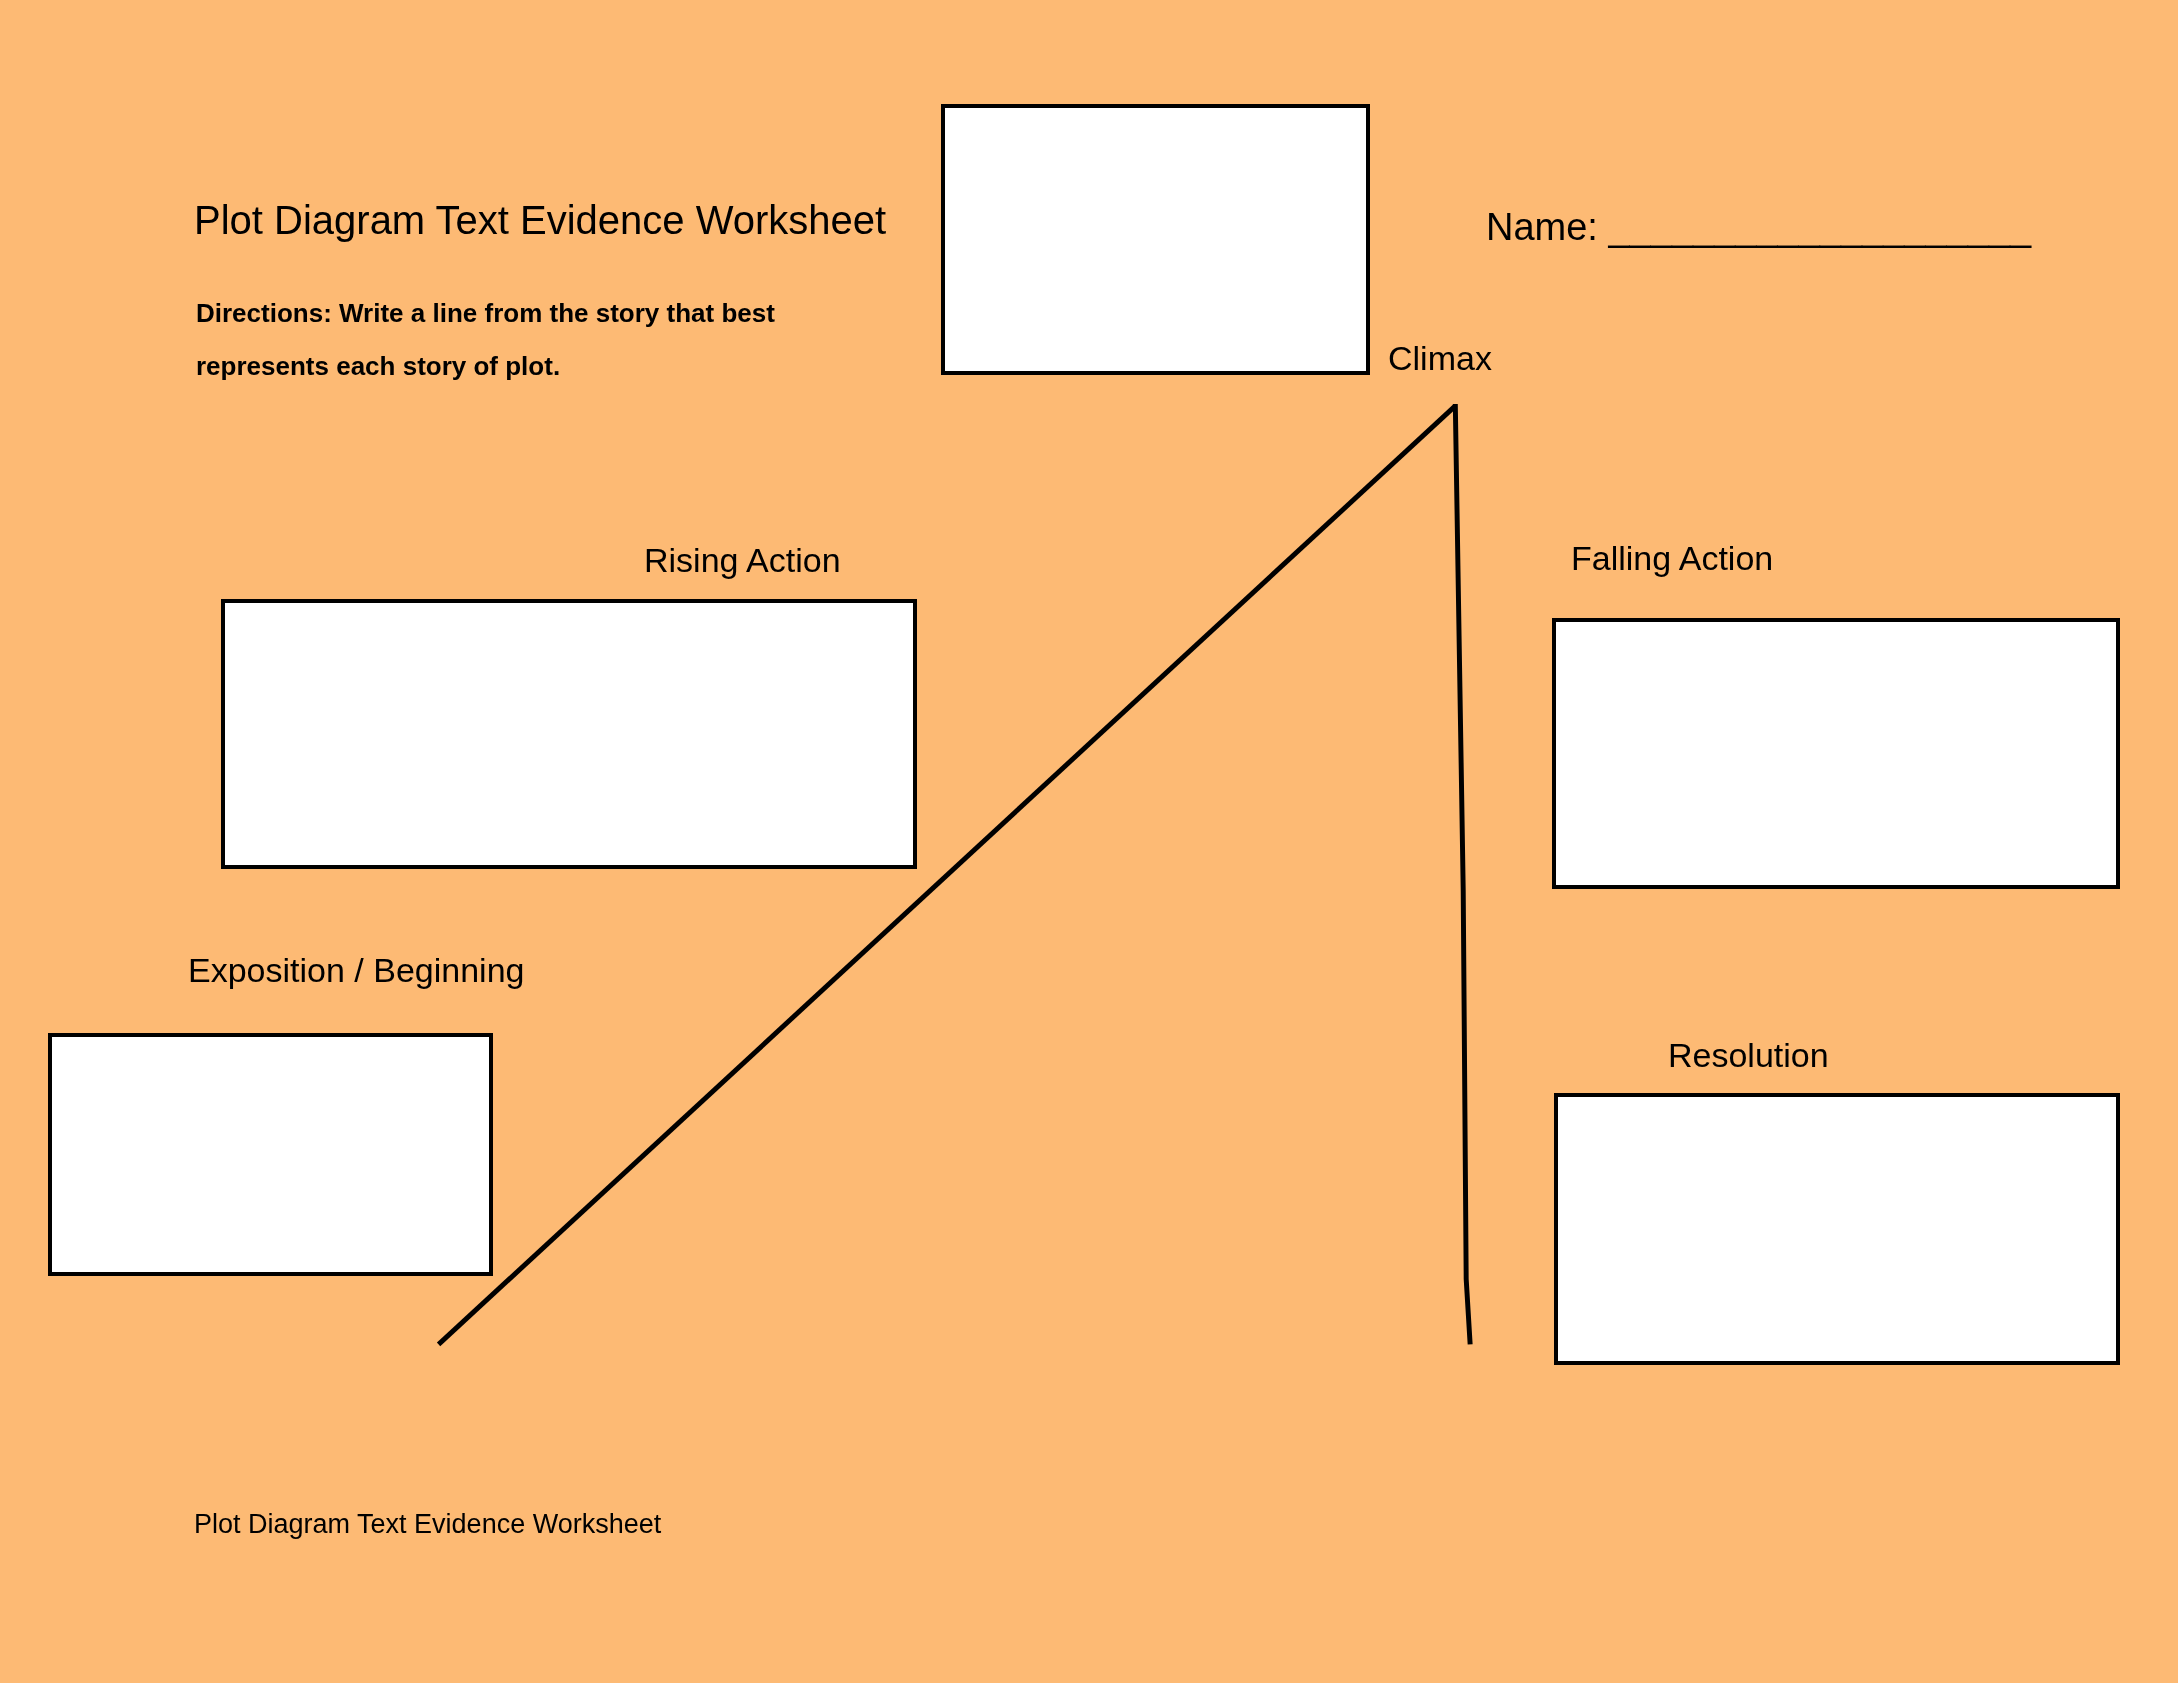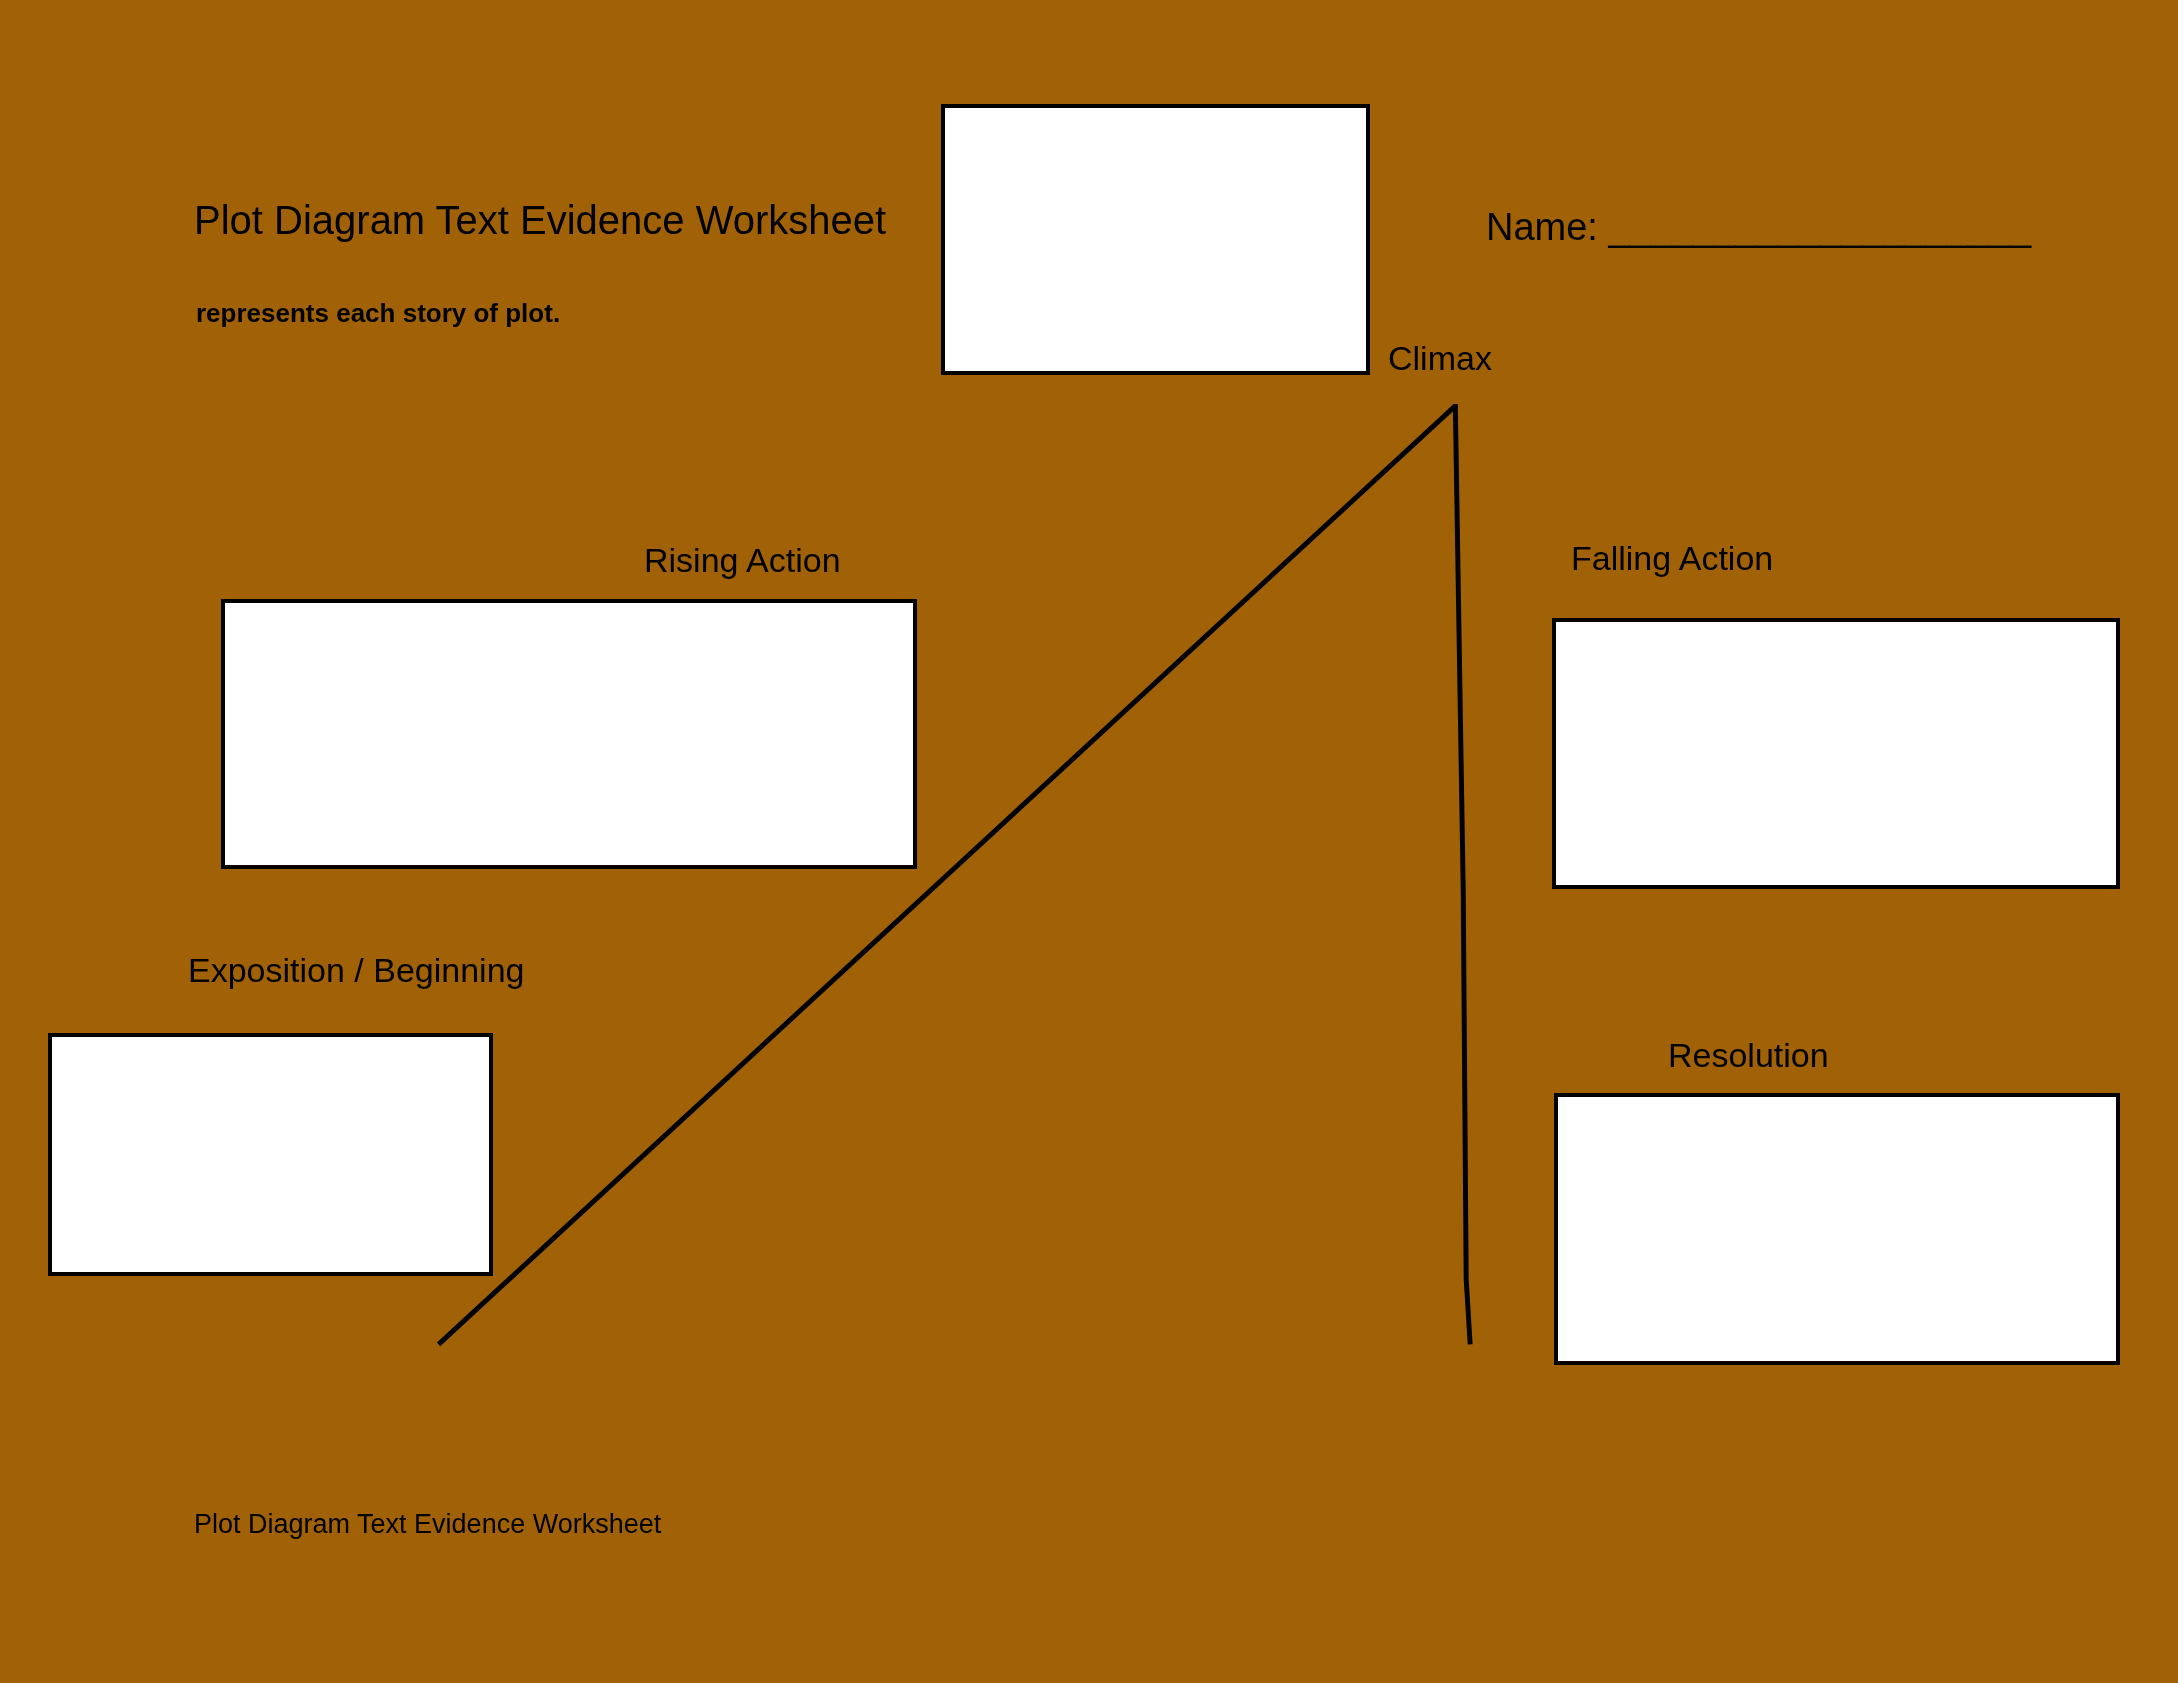--- a/index.html
+++ b/index.html
@@ -5,21 +5,21 @@
 <style>
   html, body {
     margin: 0;
     padding: 0;
     background: #ffffff;
   }
   .page {
     position: relative;
     width: 2178px;
     height: 1683px;
-    background: #a16207;
+    background: #fdba74;
     font-family: "Liberation Sans", "DejaVu Sans", sans-serif;
     color: #000000;
     overflow: hidden;
   }
   .abs { position: absolute; }
 
   .title {
     left: 194px;
     top: 198px;
     font-size: 40px;
@@ -78,20 +78,21 @@
   }
 </style>
 </head>
 <body>
 
 <div class="page">
 
   <div class="abs title">Plot Diagram Text Evidence Worksheet</div>
 
   <div class="abs directions">
+    <div>Directions: Write a line from the story that best</div>
     <div>represents each story of plot.</div>
   </div>
 
   <div class="abs name-line">
     <span>Name:</span>
     <span>____________________</span>
   </div>
 
   <svg class="plot-lines" width="2178" height="1683" viewBox="0 0 2200 1700">
     <line x1="443" y1="1358" x2="1470" y2="410" stroke="#000000" stroke-width="5"></line>

